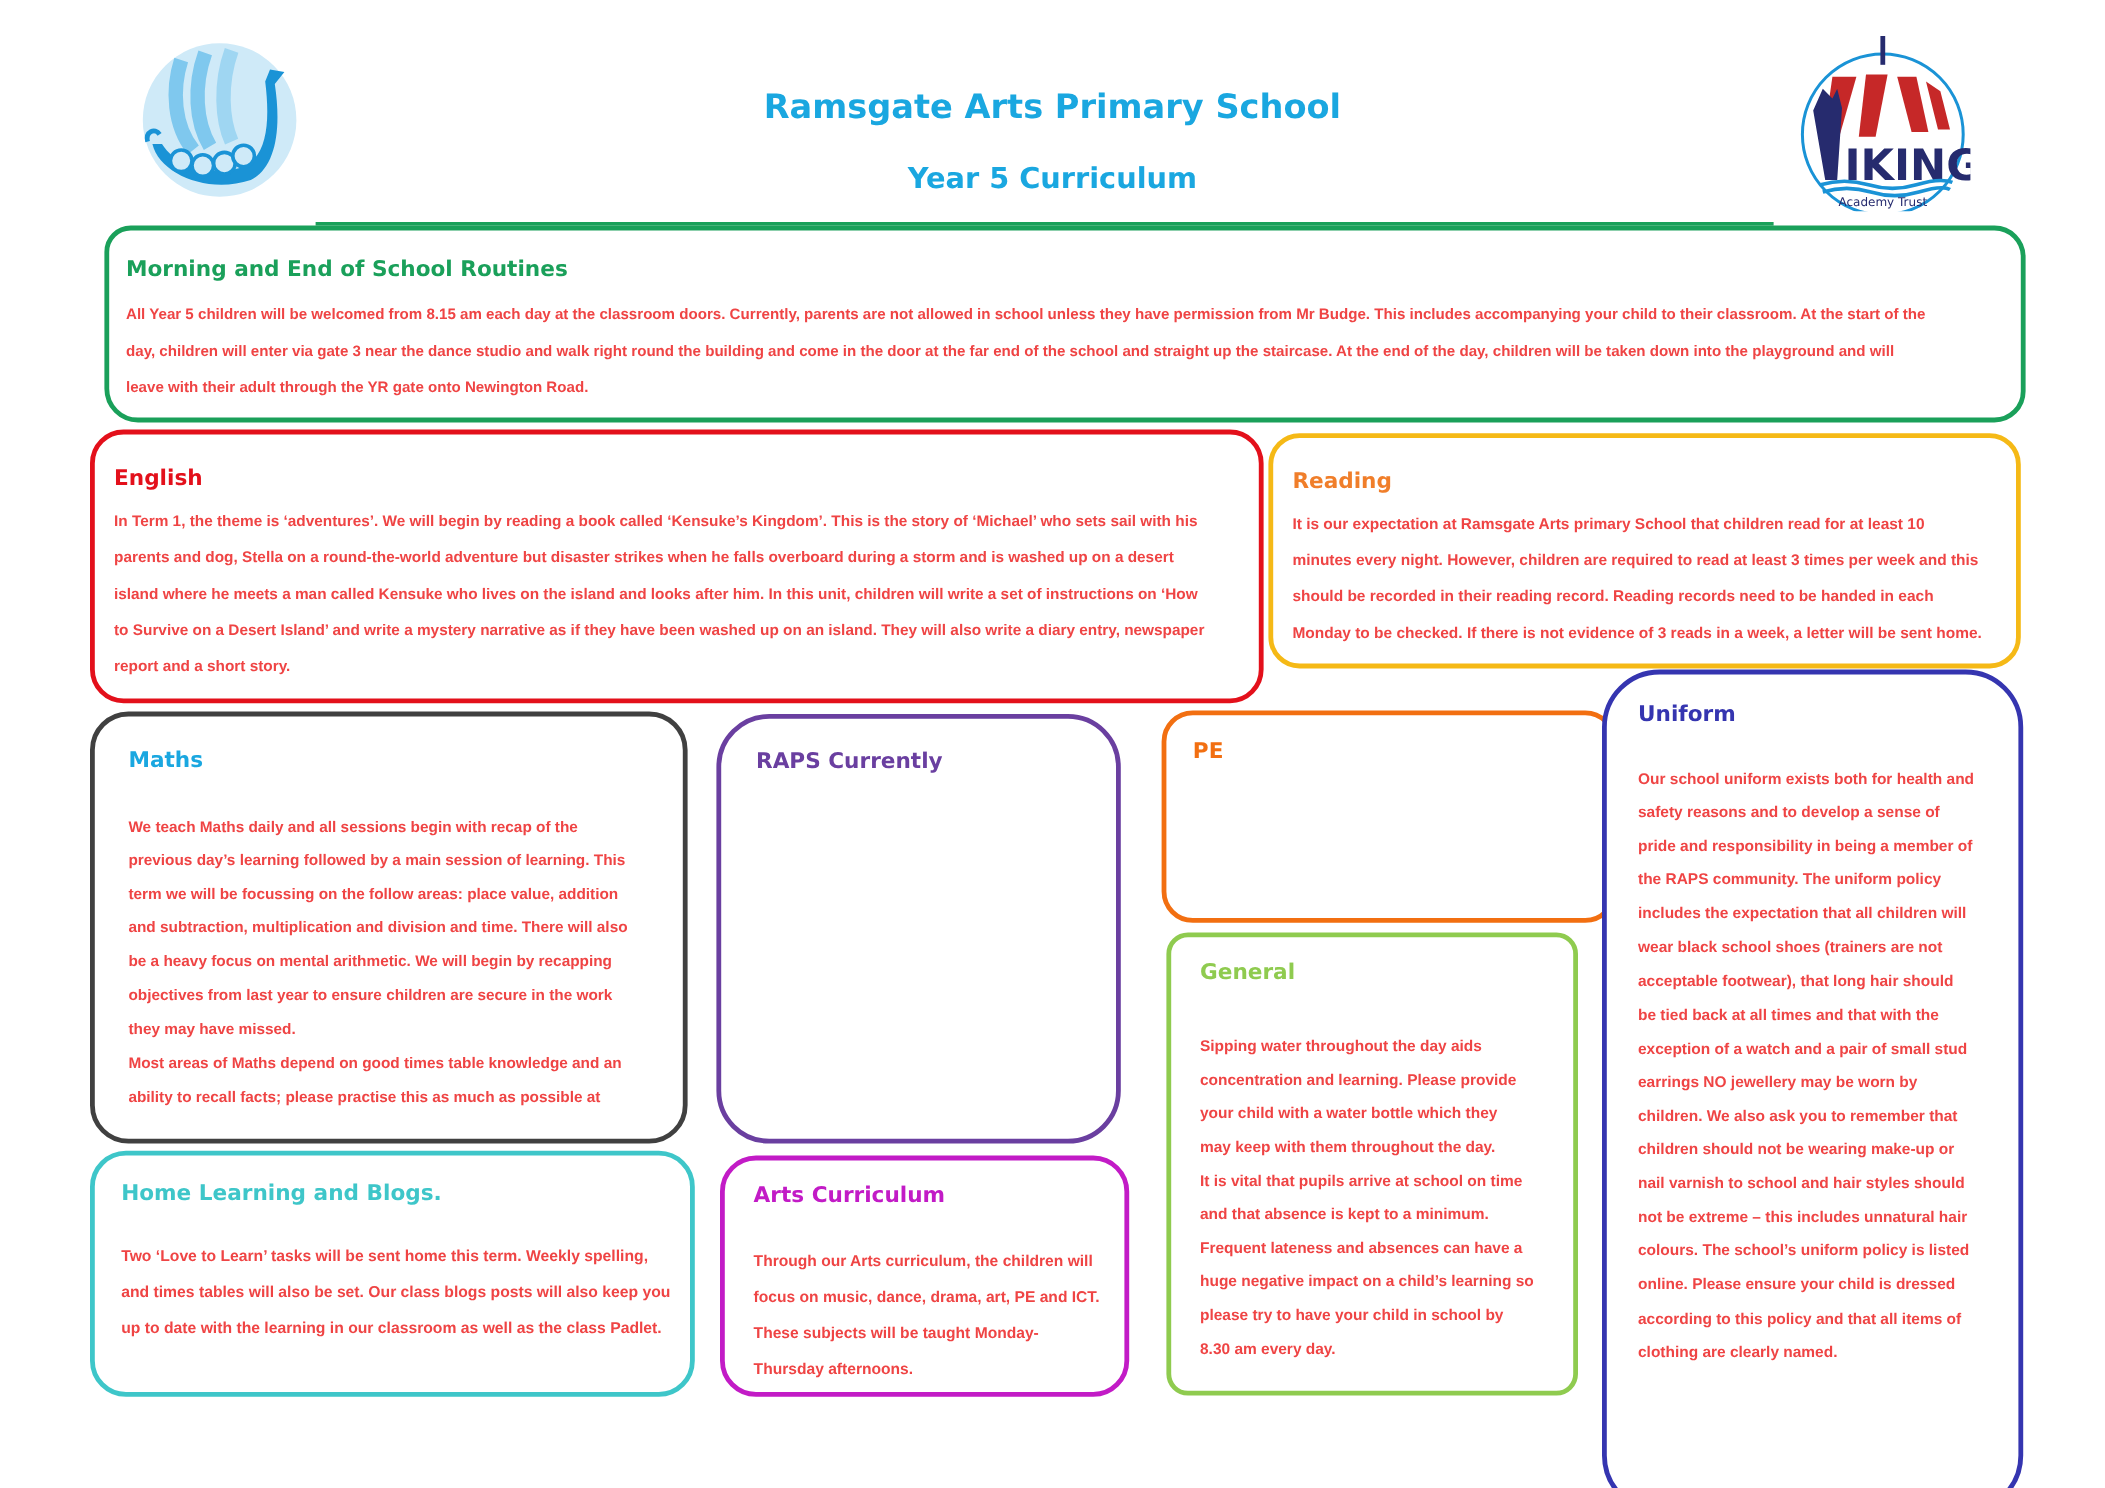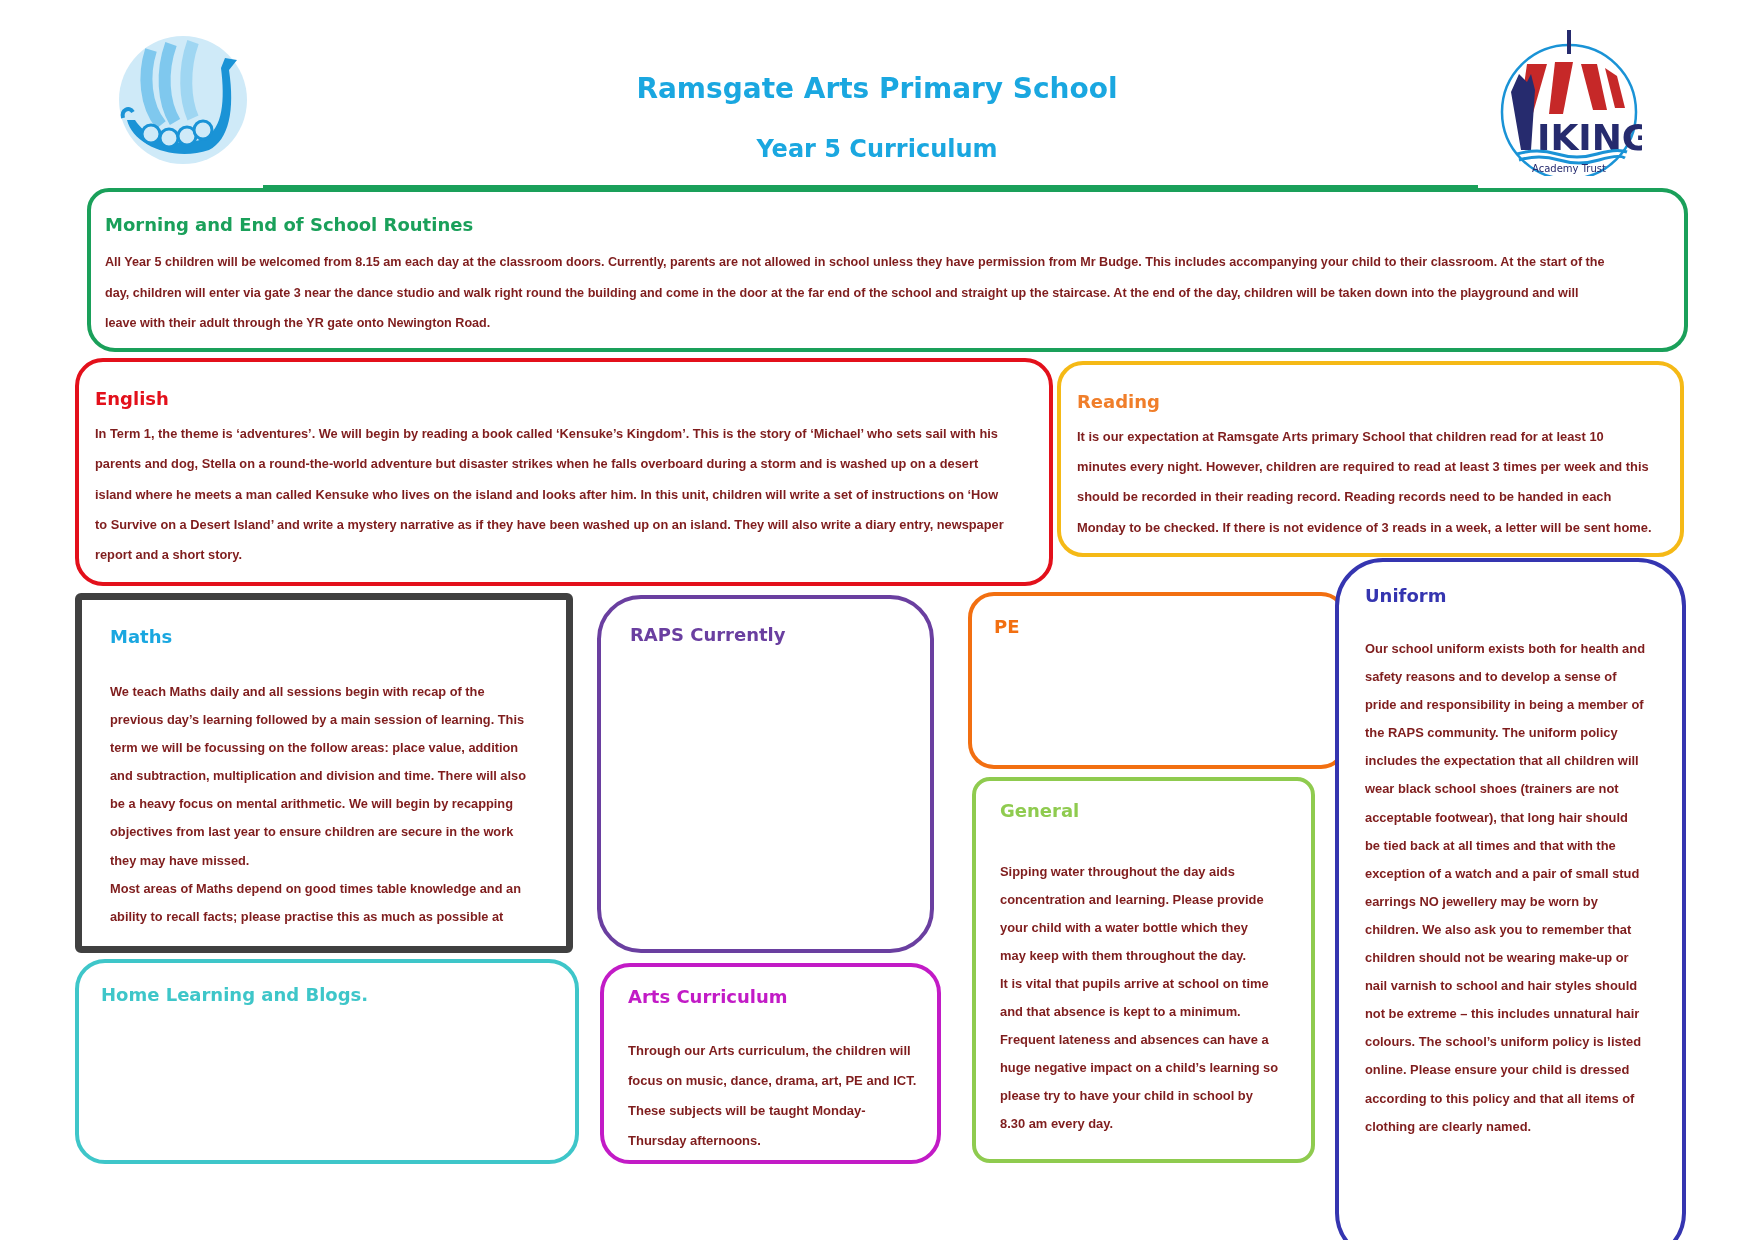--- a/index.html
+++ b/index.html
@@ -8,35 +8,35 @@
 
   .logo { position: absolute; }
   .school-title { position: absolute; top: 72px; left: 0; width: 1754px; text-align: center;
     font-family: "DejaVu Sans", sans-serif; font-weight: bold; font-size: 28px; color: #1aa7e0; letter-spacing: 0px; }
   .year-title { position: absolute; top: 135px; left: 0; width: 1754px; text-align: center;
     font-family: "DejaVu Sans", sans-serif; font-weight: bold; font-size: 24px; color: #1aa7e0; }
   .header-rule { position: absolute; left: 263px; top: 185px; width: 1215px; height: 3px; background: #1aa05a; }
 
   .box { position: absolute; background: #fff; border-style: solid; }
   .box .h { font-family: "DejaVu Sans", sans-serif; font-weight: bold; font-size: 18px; }
-  .box .p { font-family: "Liberation Sans", sans-serif; font-weight: bold; font-size: 13.2px; color: #7f1d1d; white-space: pre-line; }
+  .box .p { font-family: "Liberation Sans", sans-serif; font-weight: bold; font-size: 13.2px; color: #ef4444; white-space: pre-line; }
 
   #morning { left: 87px; top: 188px; width: 1601px; height: 164px; border: 4px solid #1aa05a; border-radius: 22px 26px 26px 28px; }
   #morning .h { position: absolute; left: 14px; top: 22px; color: #1aa05a; font-size: 18px; }
   #morning .p { position: absolute; left: 14px; top: 55px; width: 1570px; line-height: 30.5px; font-size: 12.6px; }
 
   #english { left: 75px; top: 358px; width: 978px; height: 228px; border: 4px solid #e3101b; border-radius: 28px; }
   #english .h { position: absolute; left: 16px; top: 26px; color: #e3101b; }
   #english .p { position: absolute; left: 16px; top: 57px; width: 945px; line-height: 30.3px; font-size: 12.8px; }
 
   #reading { left: 1057px; top: 361px; width: 627px; height: 196px; border: 4px solid #f5b916; border-radius: 26px; }
   #reading .h { position: absolute; left: 16px; top: 26px; color: #f07e2a; }
   #reading .p { position: absolute; left: 16px; top: 57px; width: 600px; line-height: 30.2px; font-size: 12.9px; }
 
-  #maths { left: 75px; top: 593px; width: 498px; height: 360px; border: 7px solid #404040; border-radius: 6px; }
+  #maths { left: 75px; top: 593px; width: 498px; height: 360px; border: 4px solid #404040; border-radius: 32px; }
   #maths .h { position: absolute; left: 28px; top: 26px; color: #1aa7e0; }
   #maths .p { position: absolute; left: 28px; top: 78px; width: 460px; line-height: 28.1px; font-size: 12.8px; }
 
   #raps { left: 597px; top: 595px; width: 337px; height: 358px; border: 4px solid #6a3fa0; border-radius: 44px; }
   #raps .h { position: absolute; left: 29px; top: 25px; color: #6a3fa0; }
   #raps .p { position: absolute; left: 29px; top: 75px; width: 300px; line-height: 33px; font-size: 14.6px; }
 
   #pe { left: 968px; top: 592px; width: 379px; height: 177px; border: 4px solid #f26f11; border-radius: 26px; }
   #pe .h { position: absolute; left: 22px; top: 20px; color: #f26f11; }
   #pe .p { position: absolute; left: 22px; top: 70px; width: 310px; line-height: 30px; font-size: 13px; }
@@ -171,20 +171,23 @@
 nail varnish to school and hair styles should
 not be extreme – this includes unnatural hair
 colours. The school’s uniform policy is listed
 online. Please ensure your child is dressed
 according to this policy and that all items of
 clothing are clearly named.</div>
 </section>
 
 <section class="box" id="home">
   <div class="h">Home Learning and Blogs.</div>
+  <div class="p">Two ‘Love to Learn’ tasks will be sent home this term. Weekly spelling,
+and times tables will also be set. Our class blogs posts will also keep you
+up to date with the learning in our classroom as well as the class Padlet.</div>
 </section>
 
 <section class="box" id="arts">
   <div class="h">Arts Curriculum</div>
   <div class="p">Through our Arts curriculum, the children will
 focus on music, dance, drama, art, PE and ICT.
 These subjects will be taught Monday-
 Thursday afternoons.</div>
 </section>
 

